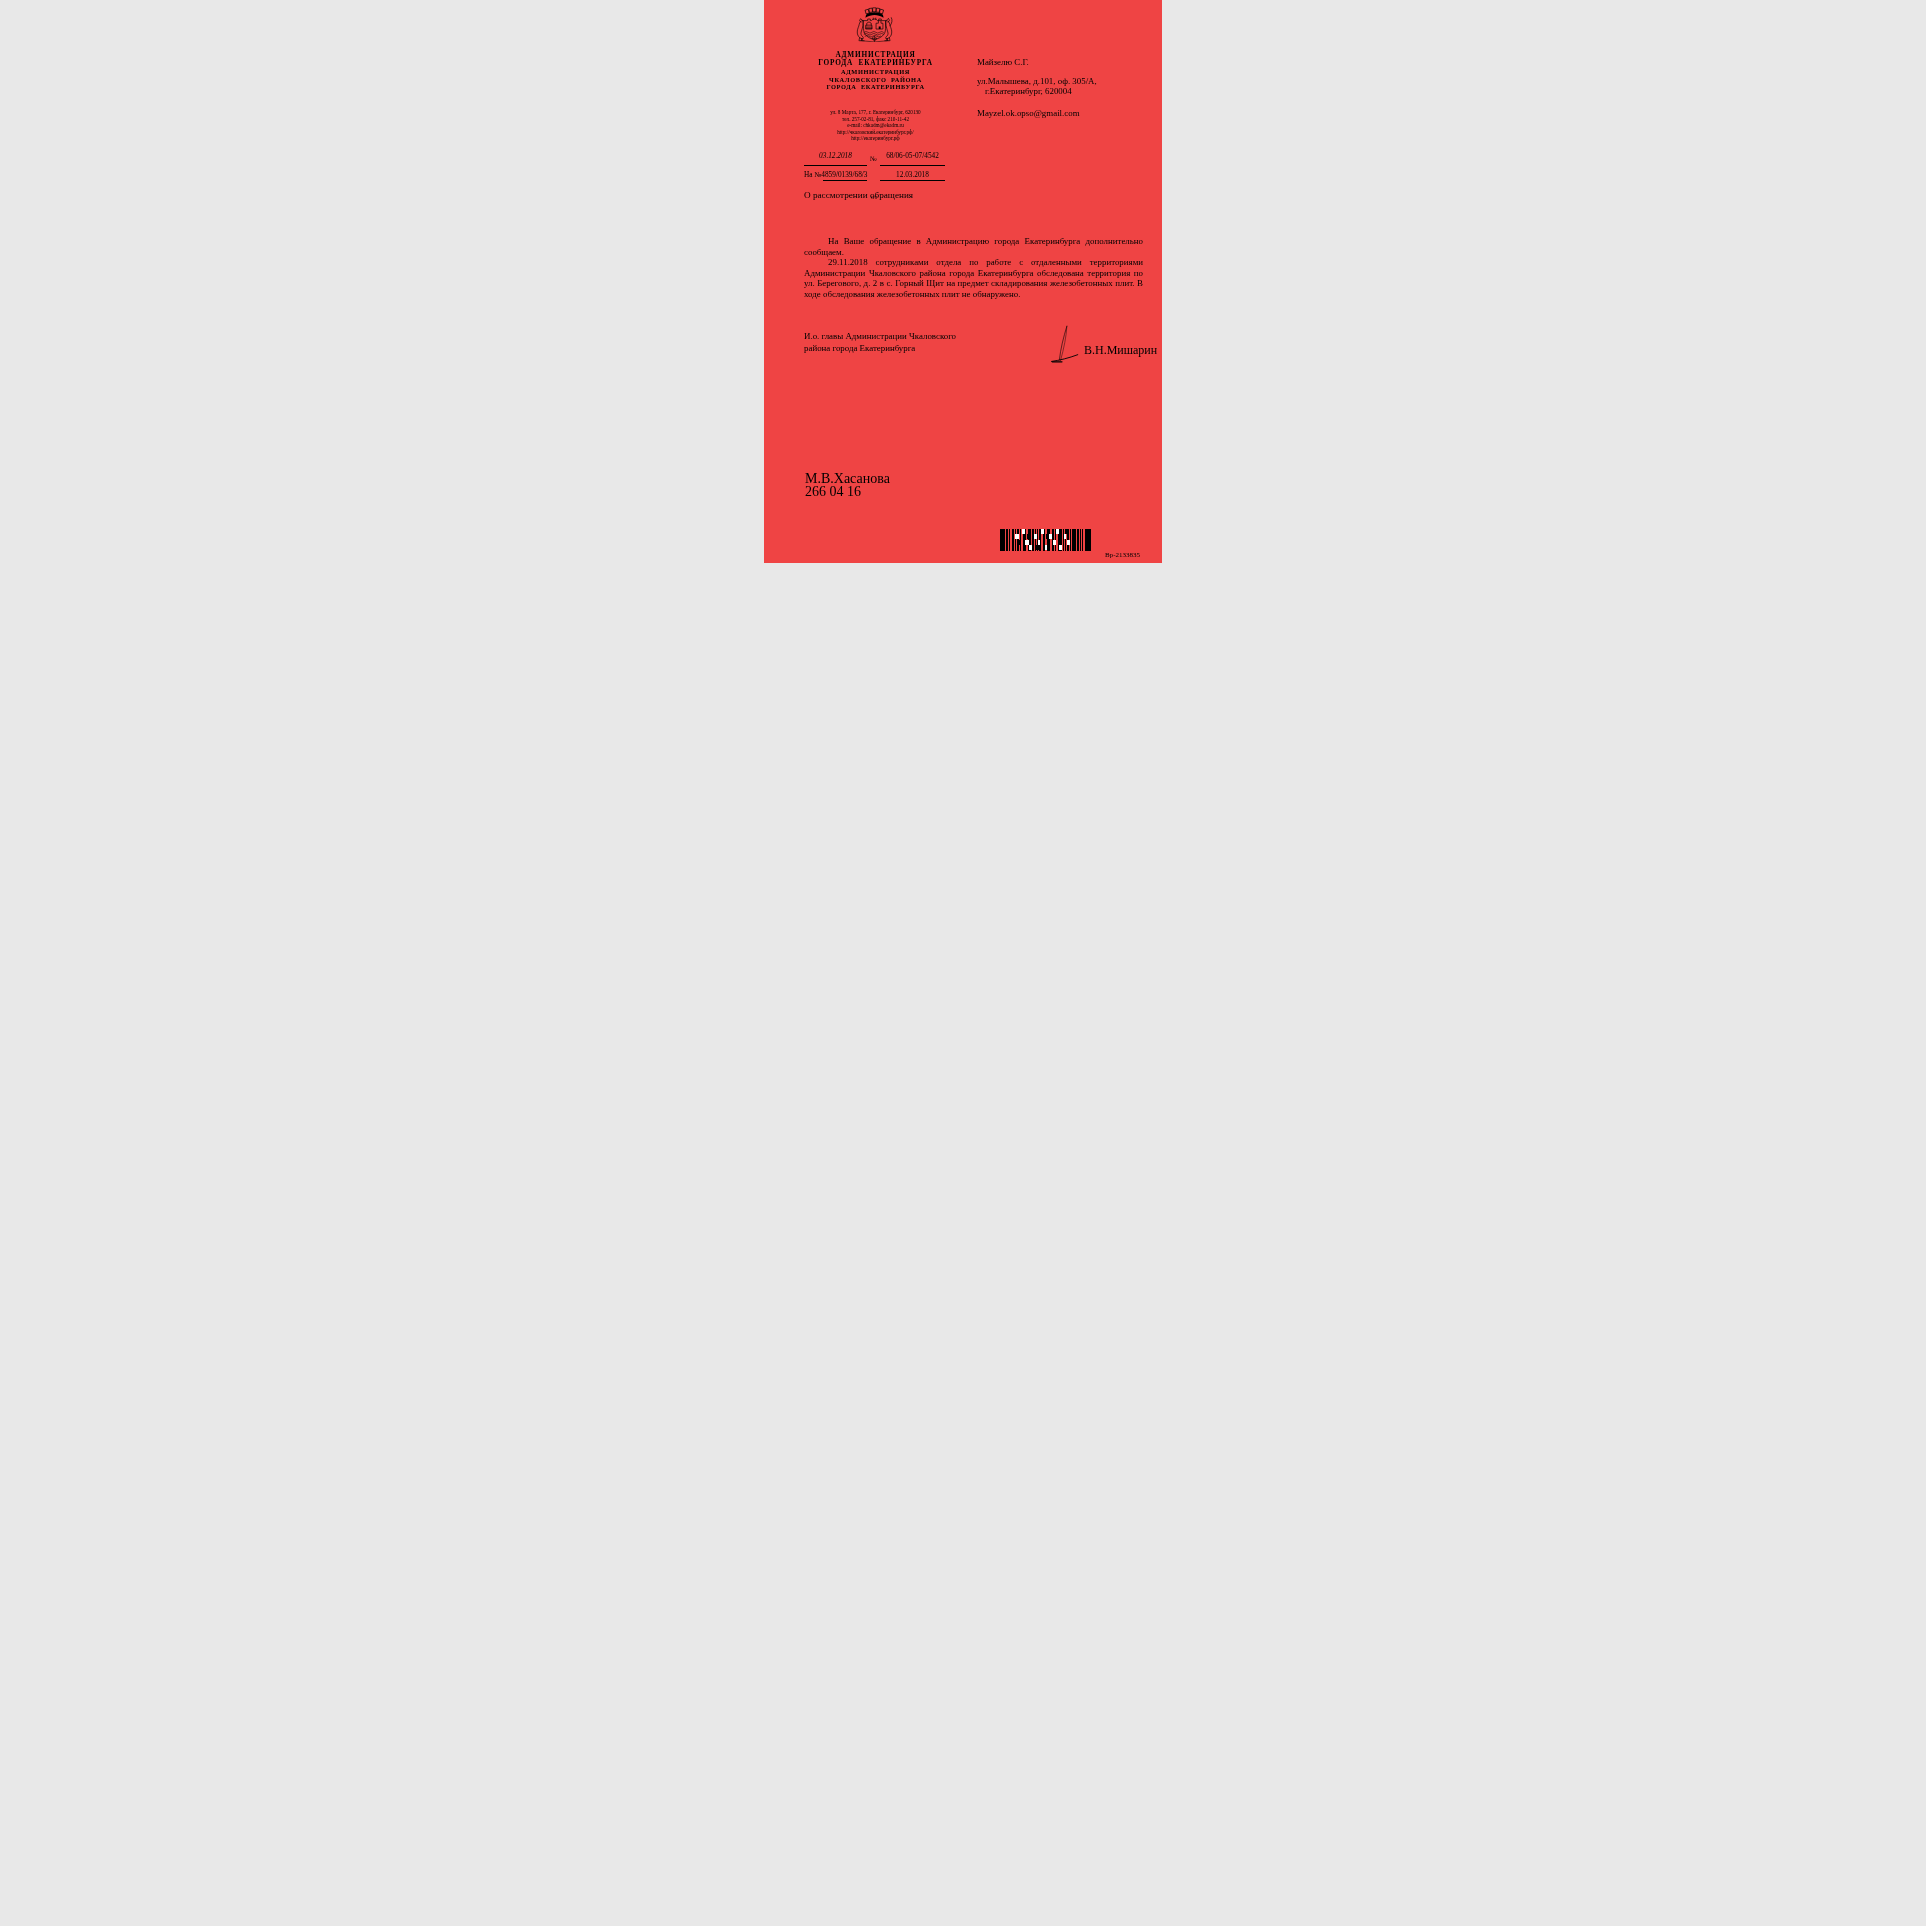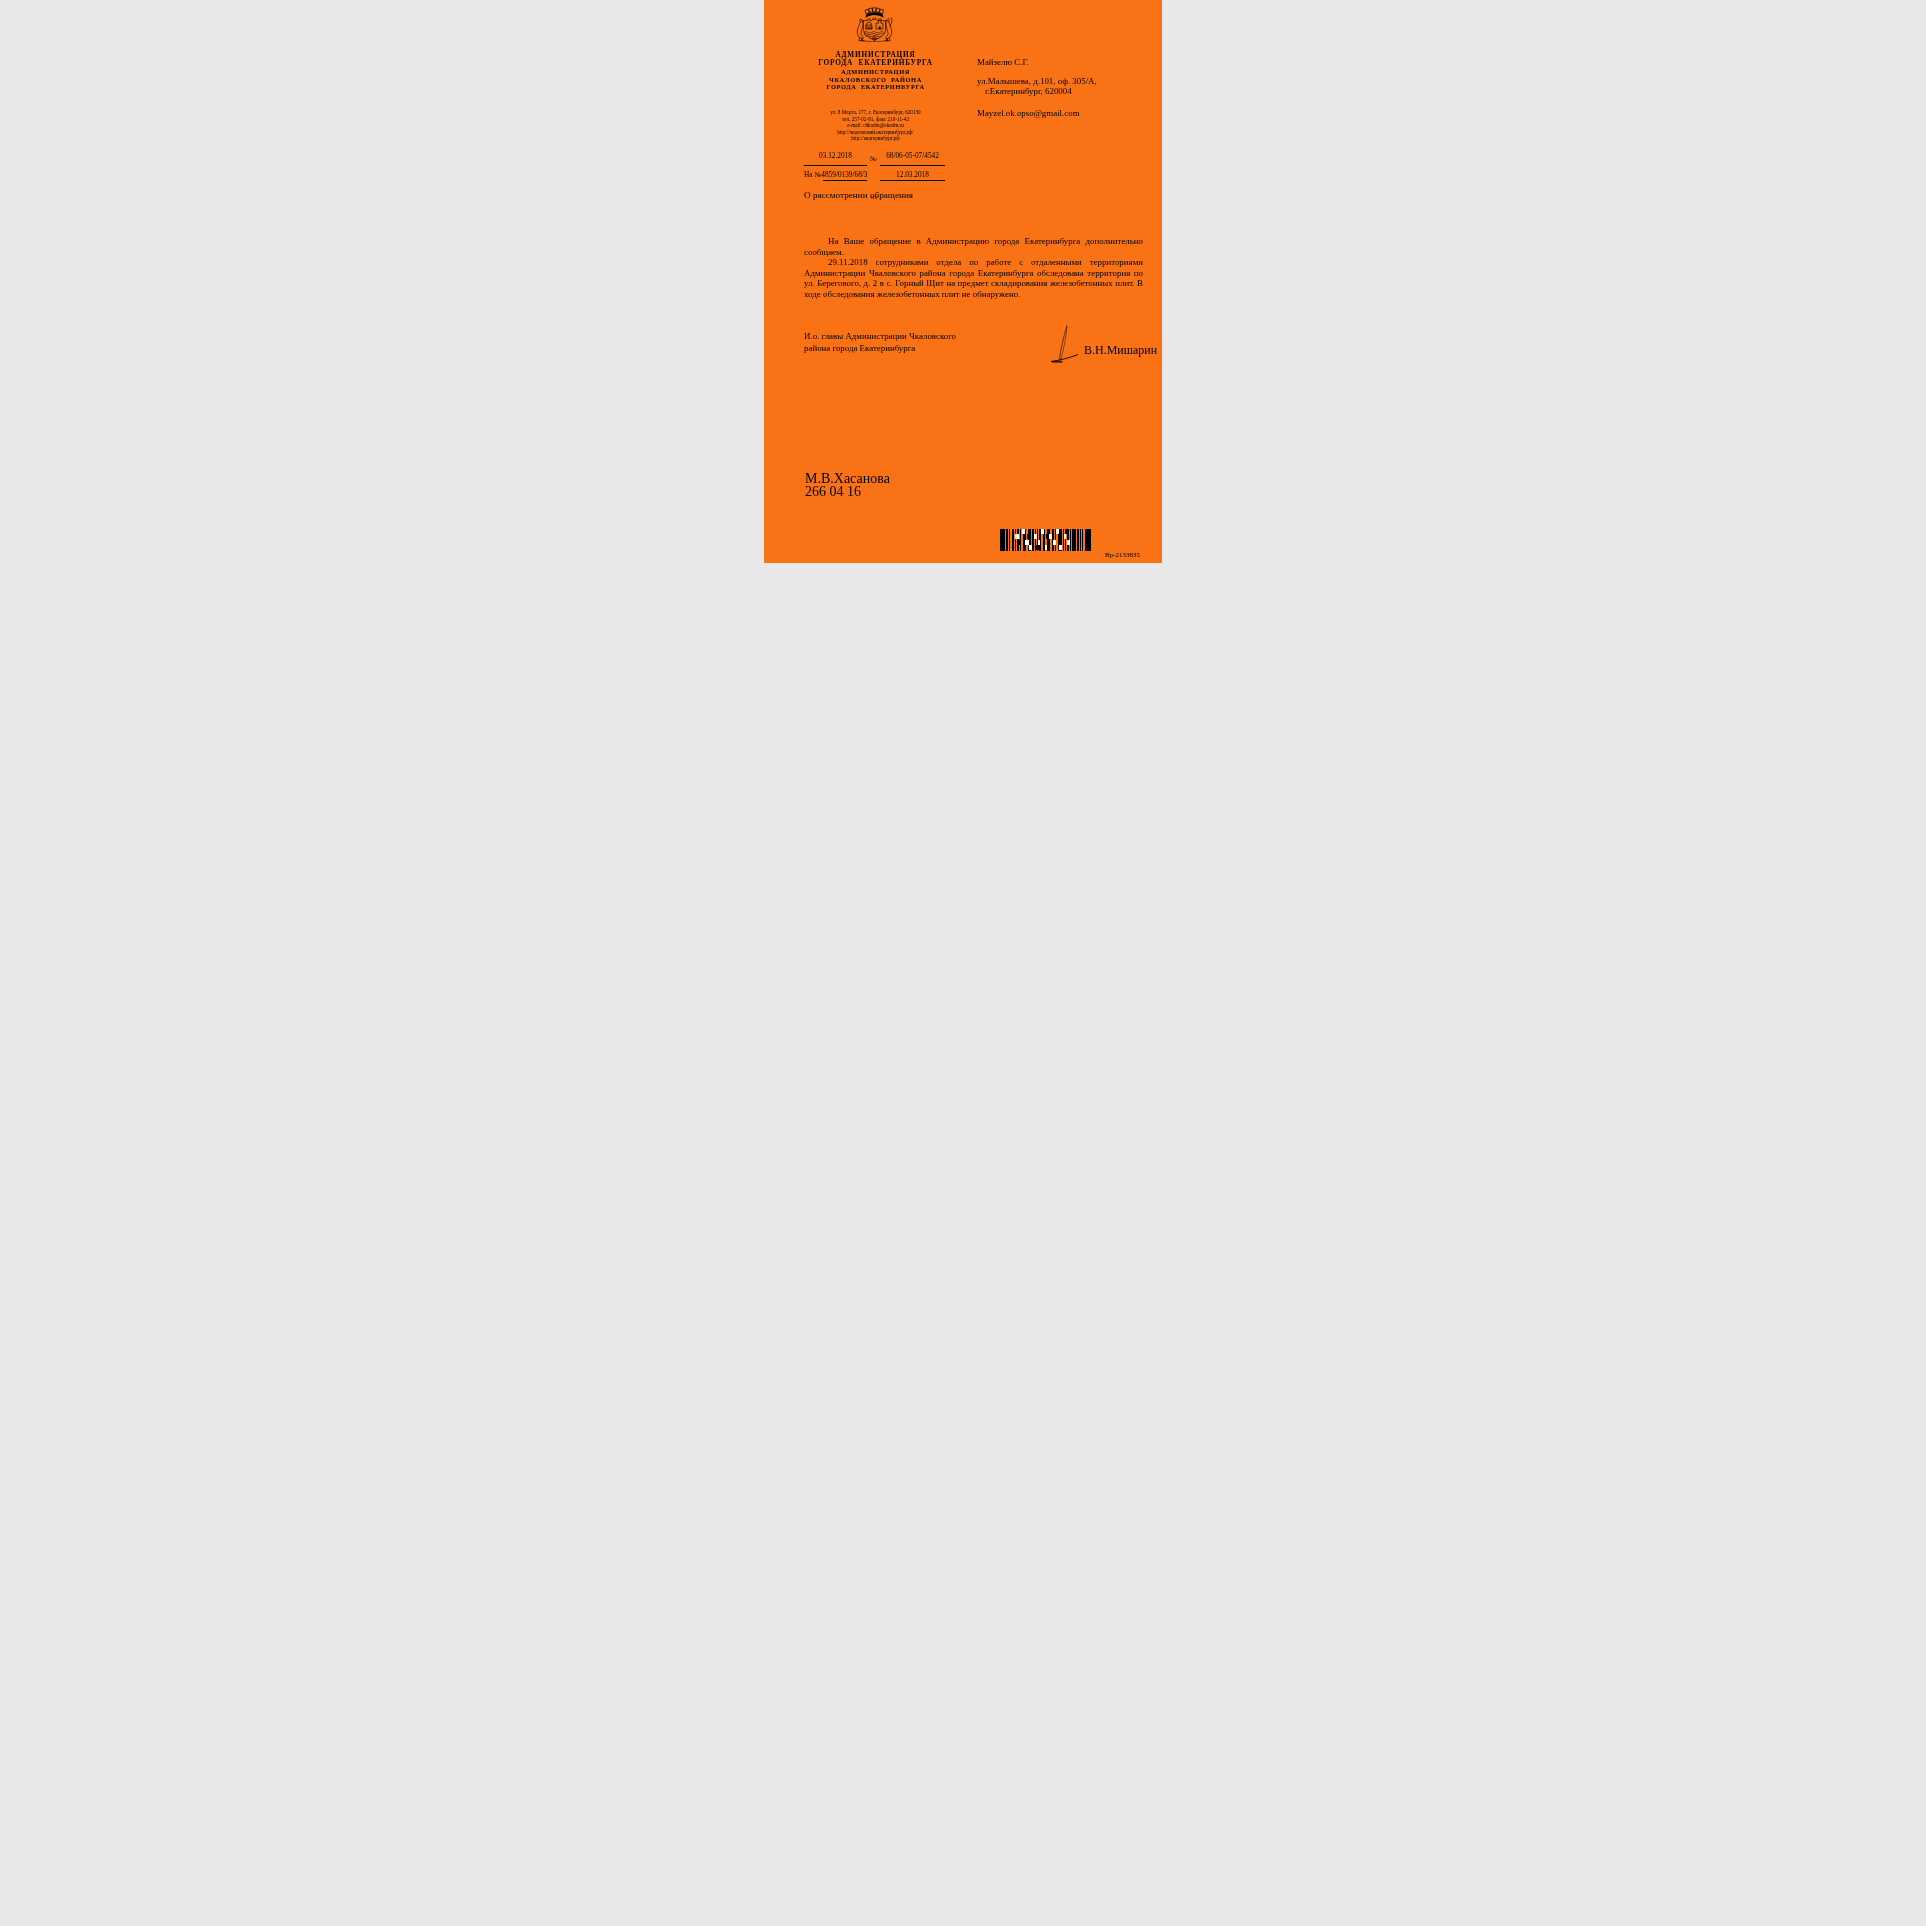--- a/index.html
+++ b/index.html
@@ -1,40 +1,40 @@
 <!DOCTYPE html>
 <html style="font-size:6.2px"><head>
 <meta charset="utf-8">
 <style>
   html,body{margin:0;padding:0;background:#e8e8e8;}
   .page{
     position:relative;
     width:398px;height:563px;
     margin:0 auto;
-    background:#f97316;
+    background:#ef4444;
     color:#000;
     font-family:"Liberation Serif","DejaVu Serif",serif;
     overflow:hidden;
   }
   .abs{position:absolute;}
   .center{text-align:center;}
   
   .org-top{left:46px;top:51px;width:131px;font-weight:bold;font-size:7.3px;line-height:7.7px;letter-spacing:0.8px;word-spacing:2.7px;}
   .org-sub{left:46px;top:68px;width:131px;font-weight:bold;font-size:6.4px;line-height:7.7px;letter-spacing:0.6px;word-spacing:2.3px;}
   .org-addr{left:46px;top:109px;width:131px;font-size:5.2px;line-height:6.5px;}
   .emblem{left:91px;top:7px;width:39px;height:35px;}
   
   .addressee{left:213px;top:57px;width:166px;font-size:8.9px;}
   .addr-name{position:absolute;left:0;top:0;}
   .addr-l1{position:absolute;left:0;top:19px;}
   .addr-l2{position:absolute;left:8px;top:28.5px;}
   .addr-email{position:absolute;left:0;top:51px;}
   
   .ref{font-size:7.3px;}
-  .ref-date{left:40px;top:151px;width:63px;text-align:center;}
+  .ref-date{left:40px;top:151px;width:63px;text-align:center;font-style:italic;}
   .ref-nosign{left:106px;top:155px;font-size:7px;}
   .ref-number{left:116px;top:151px;width:65px;text-align:center;}
   .rule{border-top:0.6px solid #000;height:0;}
   .rule-1a{left:40px;top:165px;width:63px;}
   .rule-1b{left:116px;top:165px;width:65px;}
   .ref-reply{left:40px;top:170px;}
   .ref-ot{left:107px;top:174px;font-size:7px;margin-top:19px;}
   .ref-rdate{left:116px;top:170px;width:65px;text-align:center;}
   .rule-2a{left:59px;top:180px;width:44px;}
   .rule-2b{left:116px;top:180px;width:65px;}

